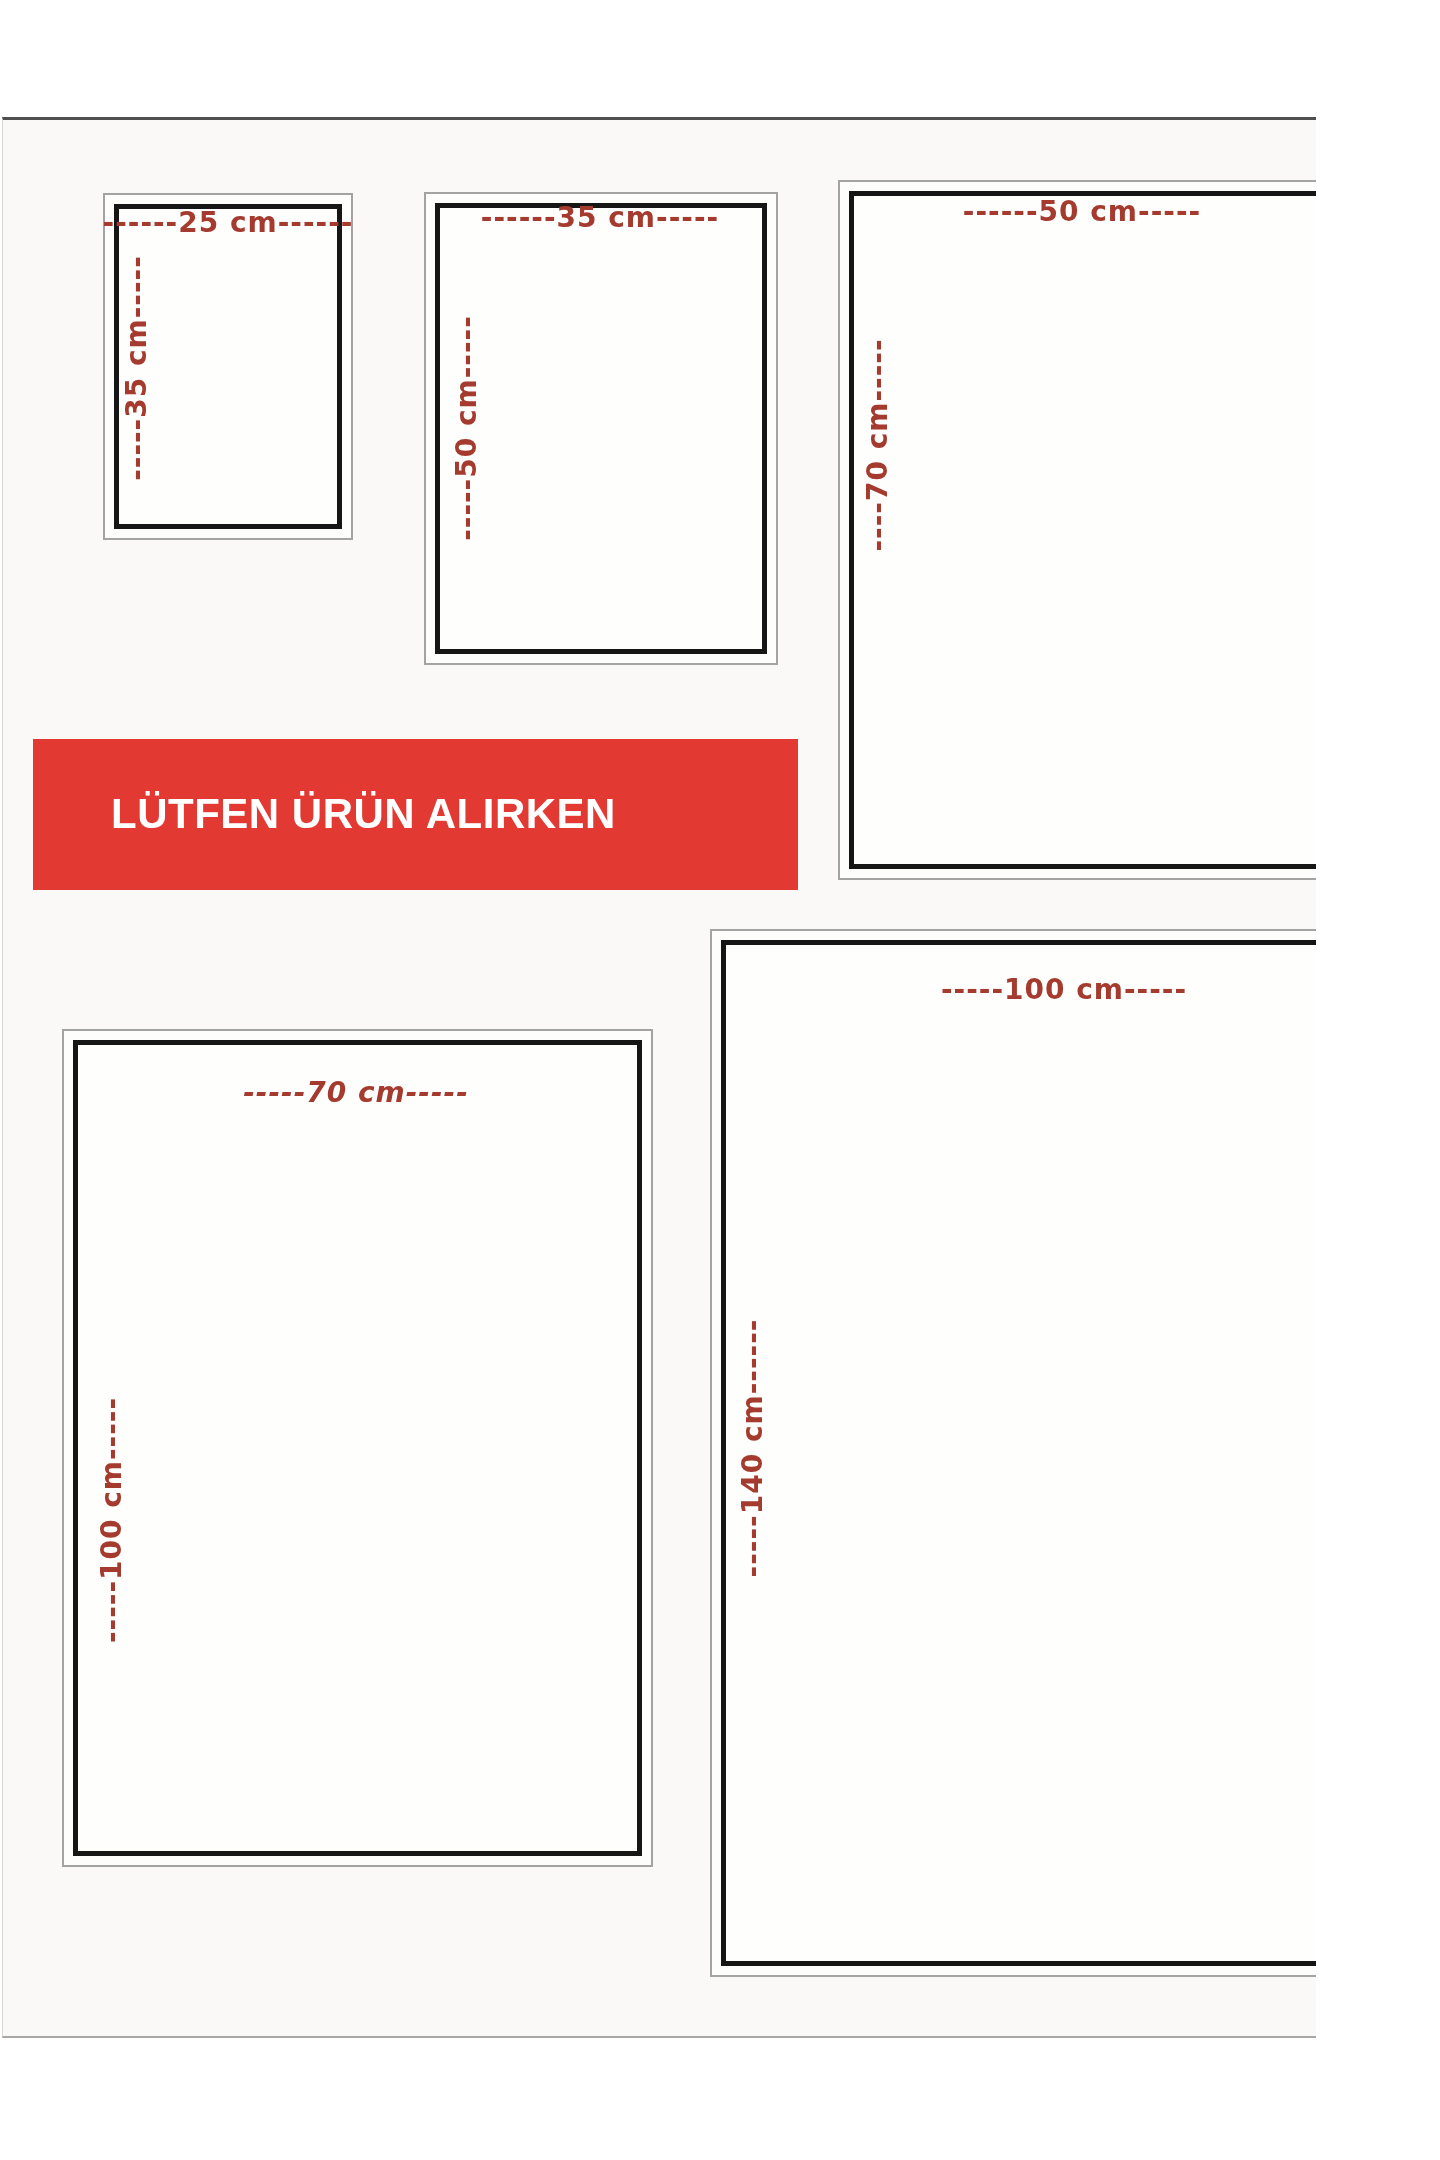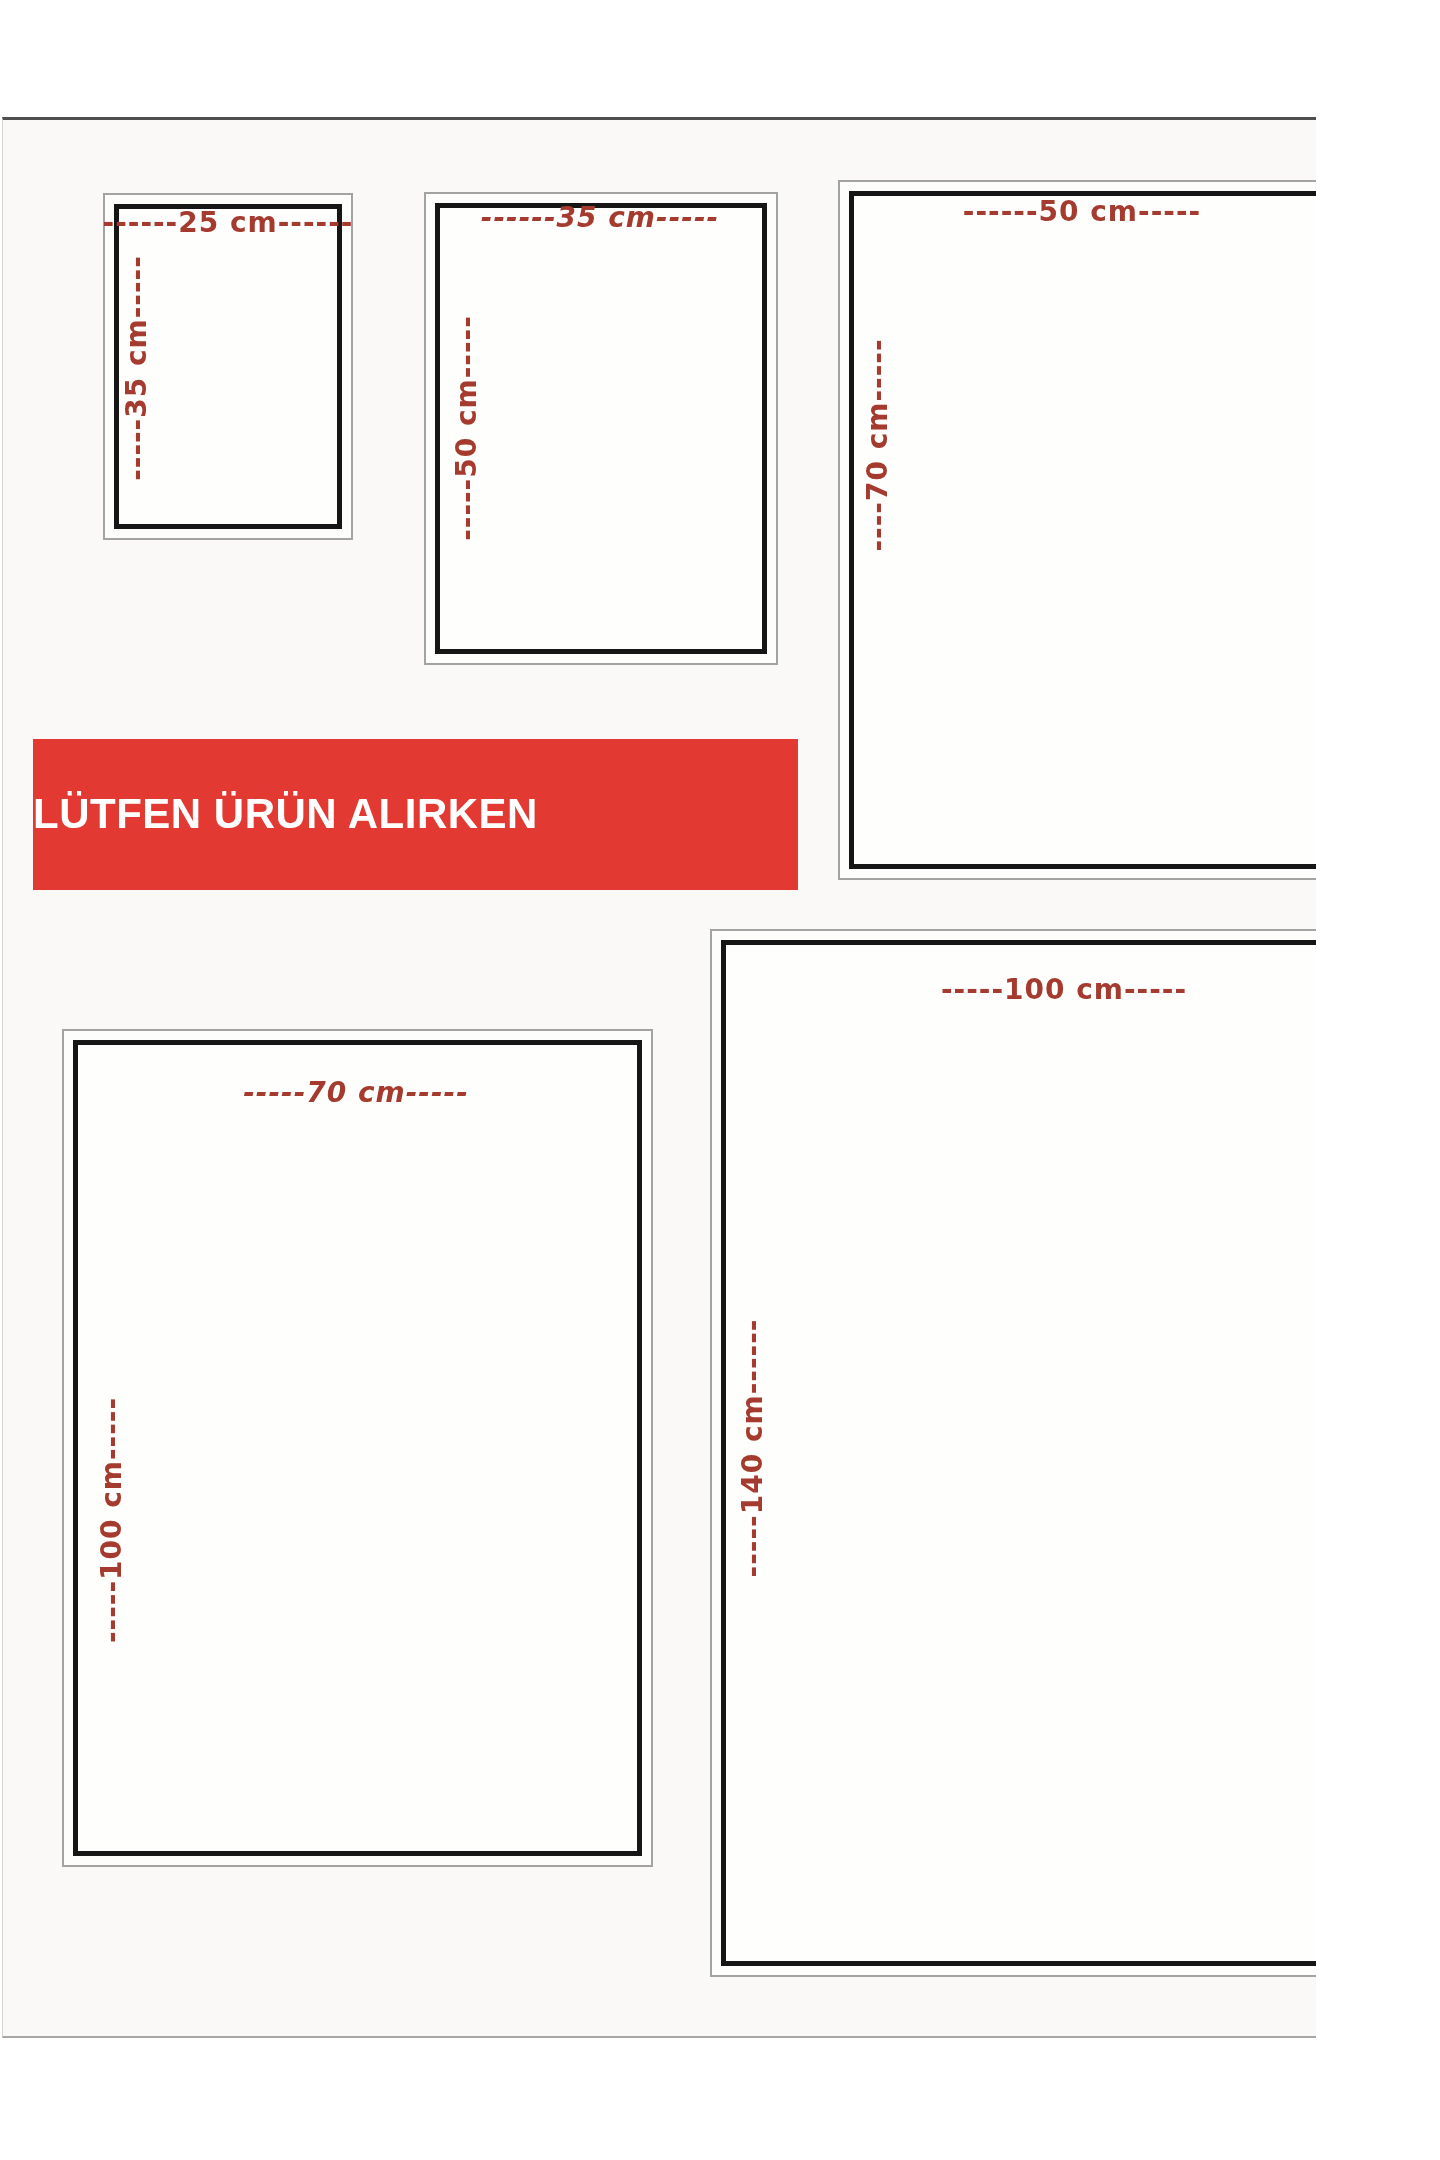--- a/index.html
+++ b/index.html
@@ -60,20 +60,21 @@
   
   .banner {
     position: absolute;
     left: 33px; top: 739px;
     width: 765px; height: 151px;
     background: #e23933;
     box-sizing: border-box;
     display: flex;
     flex-direction: column;
     justify-content: center;
+    padding-left: 78px;
     gap: 8px;
   }
   .banner div {
     color: #ffffff;
     font-weight: bold;
     font-size: 42px;
     line-height: 1.1;
     letter-spacing: 0.5px;
     font-family: "Liberation Sans", sans-serif;
   }
@@ -87,21 +88,21 @@
 
   <div class="sbox" style="left:103px; top:193px; width:250px; height:347px;">
     <div class="sbox-inner"></div>
   </div>
   <div class="hlabel" style="left:28px; top:206px;">------25 cm------</div>
   <div class="vlabel" style="left:-43px; top:350px;">-----35 cm-----</div>
 
   <div class="sbox" style="left:424px; top:192px; width:354px; height:473px;">
     <div class="sbox-inner"></div>
   </div>
-  <div class="hlabel" style="left:400px; top:201px;font-style:italic;">------35 cm-----</div>
+  <div class="hlabel" style="left:400px; top:201px;">------35 cm-----</div>
   <div class="vlabel" style="left:287px; top:410px;">-----50 cm-----</div>
 
   <div class="sbox" style="left:838px; top:180px; width:498px; height:700px;">
     <div class="sbox-inner"></div>
   </div>
   <div class="hlabel" style="left:882px; top:195px;">------50 cm-----</div>
   <div class="vlabel" style="left:698px; top:427px;">----70 cm-----</div>
 
   <div class="banner">
     <div>LÜTFEN ÜRÜN ALIRKEN</div>

